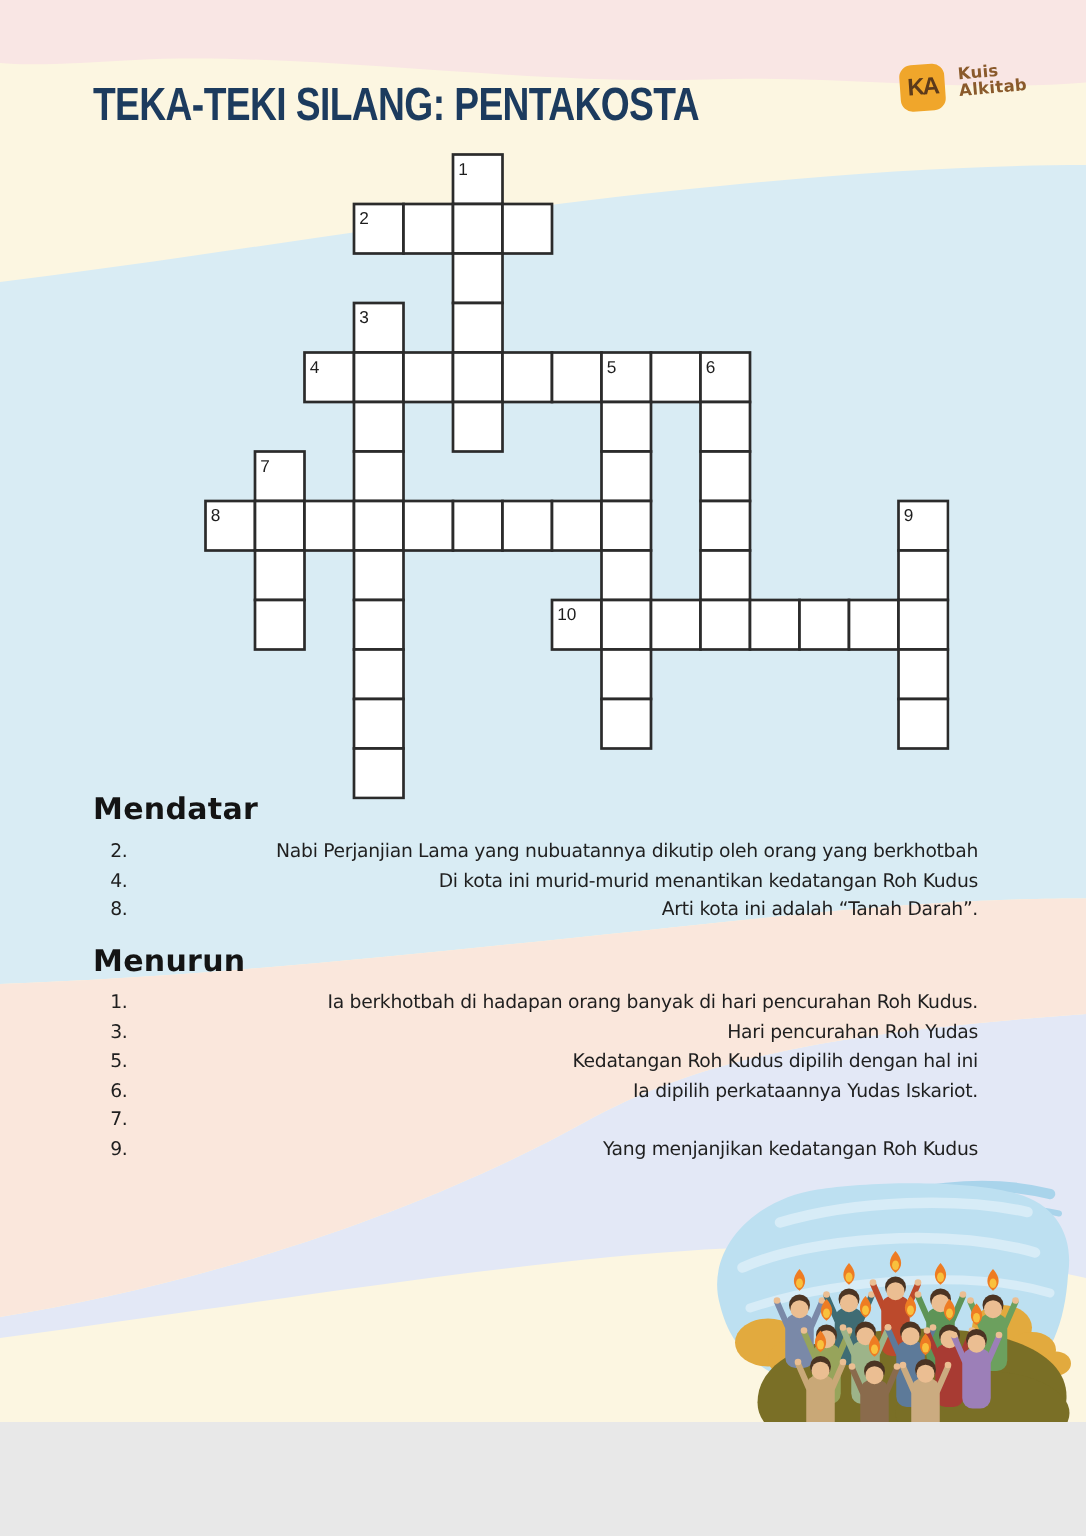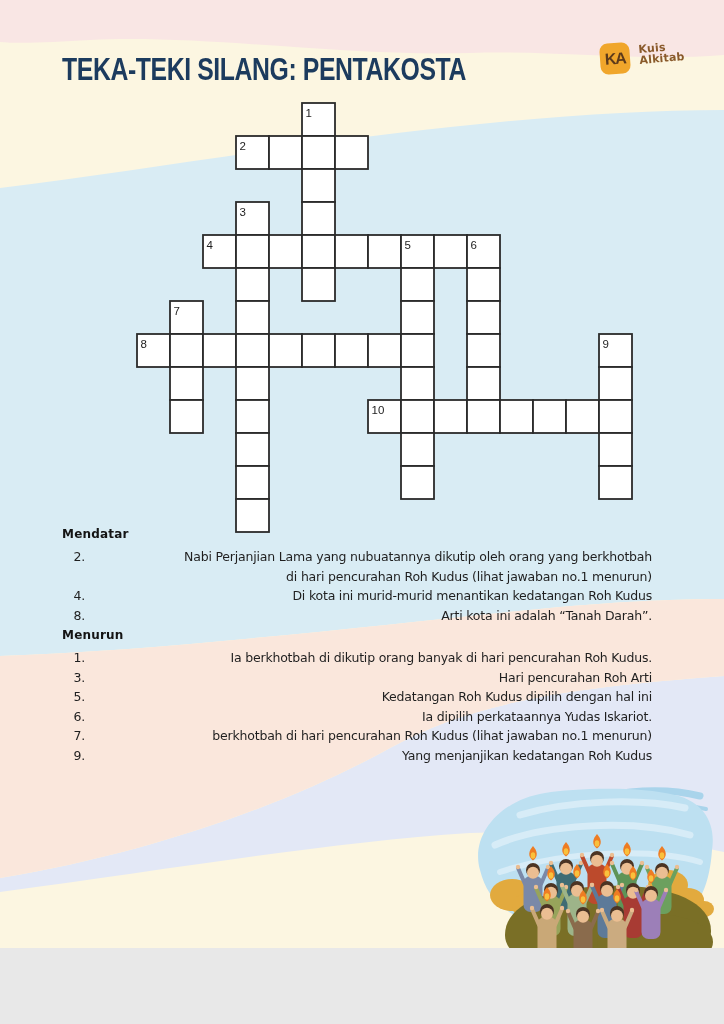--- a/index.html
+++ b/index.html
@@ -28,21 +28,21 @@
   .logo-text{
     position:absolute;left:38px;top:3px;
     font-size:11px;line-height:11px;font-weight:700;color:#8A5A2B;
     transform:rotate(-5deg);transform-origin:0 0;letter-spacing:0.2px;
   }
   .grid-wrap{position:absolute;left:136px;top:102px;}
   .clues{position:absolute;left:62px;width:590px;color:#1F1F1F;}
   .clues-across{top:527px;}
   .clues-down{top:628px;}
   .clues h2{
-    margin:0 0 6px 0;font-size:12px;font-weight:700;color:#141414;
+    margin:0 0 6px 0;font-size:20px;font-weight:700;color:#141414;
     letter-spacing:0.2px;
   }
   .clue{display:flex;align-items:flex-start;}
   .clue .no{
     width:23px;flex:none;text-align:right;margin-right:4px;
     font-size:12.5px;line-height:19.5px;letter-spacing:-0.2px;
   }
   .clue .lines{flex:1 1 auto;}
   .clue .lines div{
     font-size:12.5px;line-height:19.5px;letter-spacing:-0.2px;white-space:nowrap;text-align:right;
@@ -143,21 +143,20 @@
         <rect x="100" y="397" width="33" height="33" fill="#FFFFFF" stroke="#2B2B2B" stroke-width="1.8"></rect>
       </svg>
   </div>
 
   <div class="clues clues-across">
     <h2>Mendatar</h2>
     <div class="clue">
       <span class="no">2.</span>
       <div class="lines">
           <div>Nabi Perjanjian Lama yang nubuatannya dikutip oleh orang yang berkhotbah</div>
-          <div>di hari pencurahan Roh Kudus (lihat jawaban no.1 menurun)</div>
         </div>
     </div>
     <div class="clue">
       <span class="no">4.</span>
       <div class="lines">
           <div>Di kota ini murid-murid menantikan kedatangan Roh Kudus</div>
         </div>
     </div>
     <div class="clue">
       <span class="no">8.</span>
@@ -165,45 +164,44 @@
           <div>Arti kota ini adalah “Tanah Darah”.</div>
         </div>
     </div>
   </div>
 
   <div class="clues clues-down">
     <h2>Menurun</h2>
     <div class="clue">
       <span class="no">1.</span>
       <div class="lines">
-          <div>Ia berkhotbah di dikutip orang banyak di hari pencurahan Roh Kudus.</div>
+          <div>Ia berkhotbah di hadapan orang banyak di hari pencurahan Roh Kudus.</div>
         </div>
     </div>
     <div class="clue">
       <span class="no">3.</span>
       <div class="lines">
-          <div>Hari pencurahan Roh Arti</div>
+          <div>Hari pencurahan Roh Yudas</div>
         </div>
     </div>
     <div class="clue">
       <span class="no">5.</span>
       <div class="lines">
           <div>Kedatangan Roh Kudus dipilih dengan hal ini</div>
         </div>
     </div>
     <div class="clue">
       <span class="no">6.</span>
       <div class="lines">
           <div>Ia dipilih perkataannya Yudas Iskariot.</div>
         </div>
     </div>
     <div class="clue">
       <span class="no">7.</span>
       <div class="lines">
-          <div>berkhotbah di hari pencurahan Roh Kudus (lihat jawaban no.1 menurun)</div>
         </div>
     </div>
     <div class="clue">
       <span class="no">9.</span>
       <div class="lines">
           <div>Yang menjanjikan kedatangan Roh Kudus</div>
         </div>
     </div>
   </div>
 

